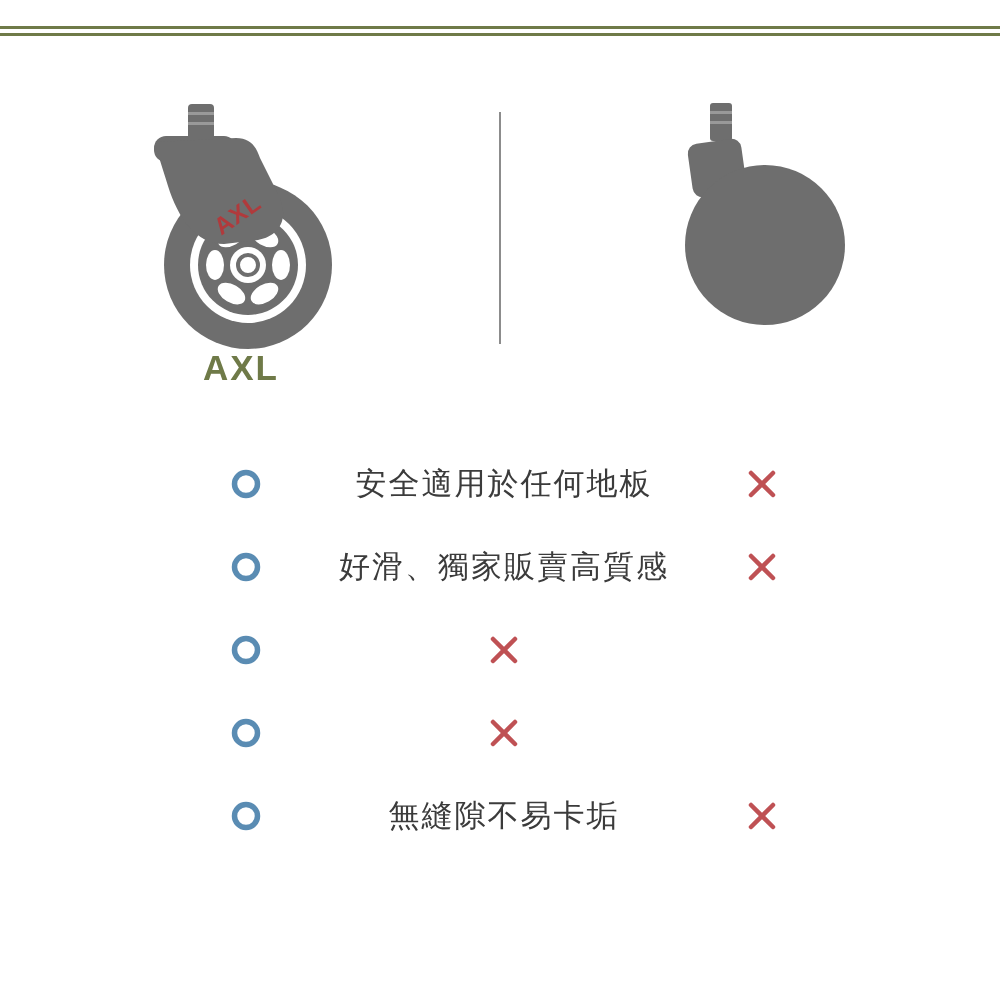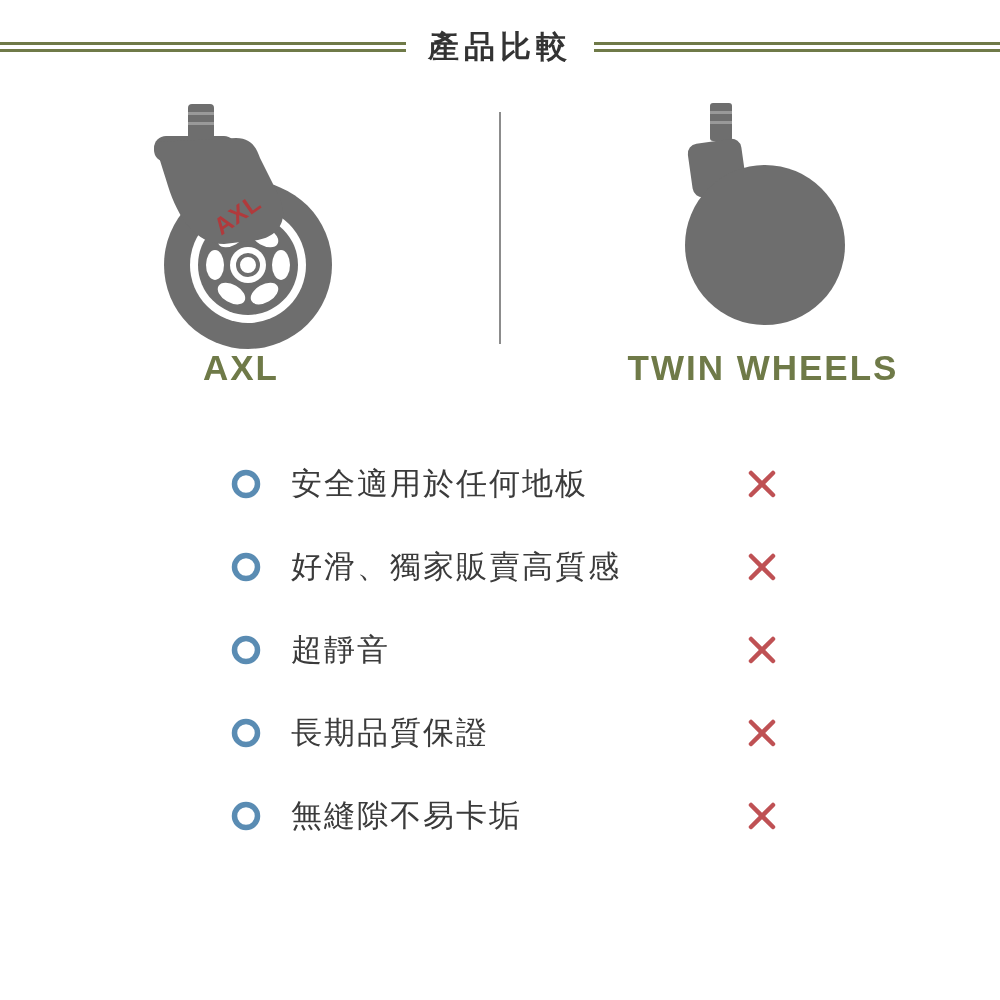--- a/index.html
+++ b/index.html
@@ -49,30 +49,30 @@
     position:absolute; top:442px; left:201px; width:606px;
   }
   .comp-row {
     display:grid;
     grid-template-columns:90px 1fr 90px;
     align-items:center;
     height:83px;
   }
   .mark-cell { display:flex; justify-content:center; align-items:center; }
   .feature {
+    text-align:center;
     font-size:31px; color:#3b3b3b;
     letter-spacing:2px; white-space:nowrap;
   }
 </style>
 </head>
 <body>
 
 <div class="header">
   <div class="double-line"></div>
-  <div class="page-title">產品比較</div>
   <div class="double-line"></div>
 </div>
 
 <div class="products">
 
   <svg class="caster-left" viewBox="0 0 220 252">
 
     <rect x="48" y="6" width="26" height="38" rx="4" fill="#6e6e6e"></rect>
     <rect x="48" y="14" width="26" height="3" fill="#ffffff" opacity="0.3"></rect>
     <rect x="48" y="24" width="26" height="3" fill="#ffffff" opacity="0.3"></rect>
@@ -107,21 +107,20 @@
     <rect x="70" y="26" width="22" height="3" fill="#ffffff" opacity="0.3"></rect>
 
     <rect x="50" y="46" width="54" height="54" rx="10" fill="#6e6e6e" transform="rotate(-8 77 73)"></rect>
 
     <circle cx="125" cy="150" r="80" fill="#6e6e6e"></circle>
   </svg>
 
   <div class="v-divider"></div>
 
   <div class="product-label label-left">AXL</div>
-  <div class="product-label label-right">TWIN WHEELS</div>
 </div>
 
 <div class="comparison">
 
   <div class="comp-row">
     <div class="mark-cell">
       <svg width="34" height="34">
           <circle cx="17" cy="17" r="11.5" fill="none" stroke="#5a8cb3" stroke-width="5.5"></circle>
         </svg>
     </div>
@@ -148,36 +147,34 @@
         </svg>
     </div>
   </div>
 
   <div class="comp-row">
     <div class="mark-cell">
       <svg width="34" height="34">
           <circle cx="17" cy="17" r="11.5" fill="none" stroke="#5a8cb3" stroke-width="5.5"></circle>
         </svg>
     </div>
-    <div class="feature">超靜音</div>
     <div class="mark-cell">
       <svg width="34" height="34">
           <line x1="6" y1="6" x2="28" y2="28" stroke="#bf5154" stroke-width="4.5" stroke-linecap="round"></line>
           <line x1="28" y1="6" x2="6" y2="28" stroke="#bf5154" stroke-width="4.5" stroke-linecap="round"></line>
         </svg>
     </div>
   </div>
 
   <div class="comp-row">
     <div class="mark-cell">
       <svg width="34" height="34">
           <circle cx="17" cy="17" r="11.5" fill="none" stroke="#5a8cb3" stroke-width="5.5"></circle>
         </svg>
     </div>
-    <div class="feature">長期品質保證</div>
     <div class="mark-cell">
       <svg width="34" height="34">
           <line x1="6" y1="6" x2="28" y2="28" stroke="#bf5154" stroke-width="4.5" stroke-linecap="round"></line>
           <line x1="28" y1="6" x2="6" y2="28" stroke="#bf5154" stroke-width="4.5" stroke-linecap="round"></line>
         </svg>
     </div>
   </div>
 
   <div class="comp-row">
     <div class="mark-cell">

